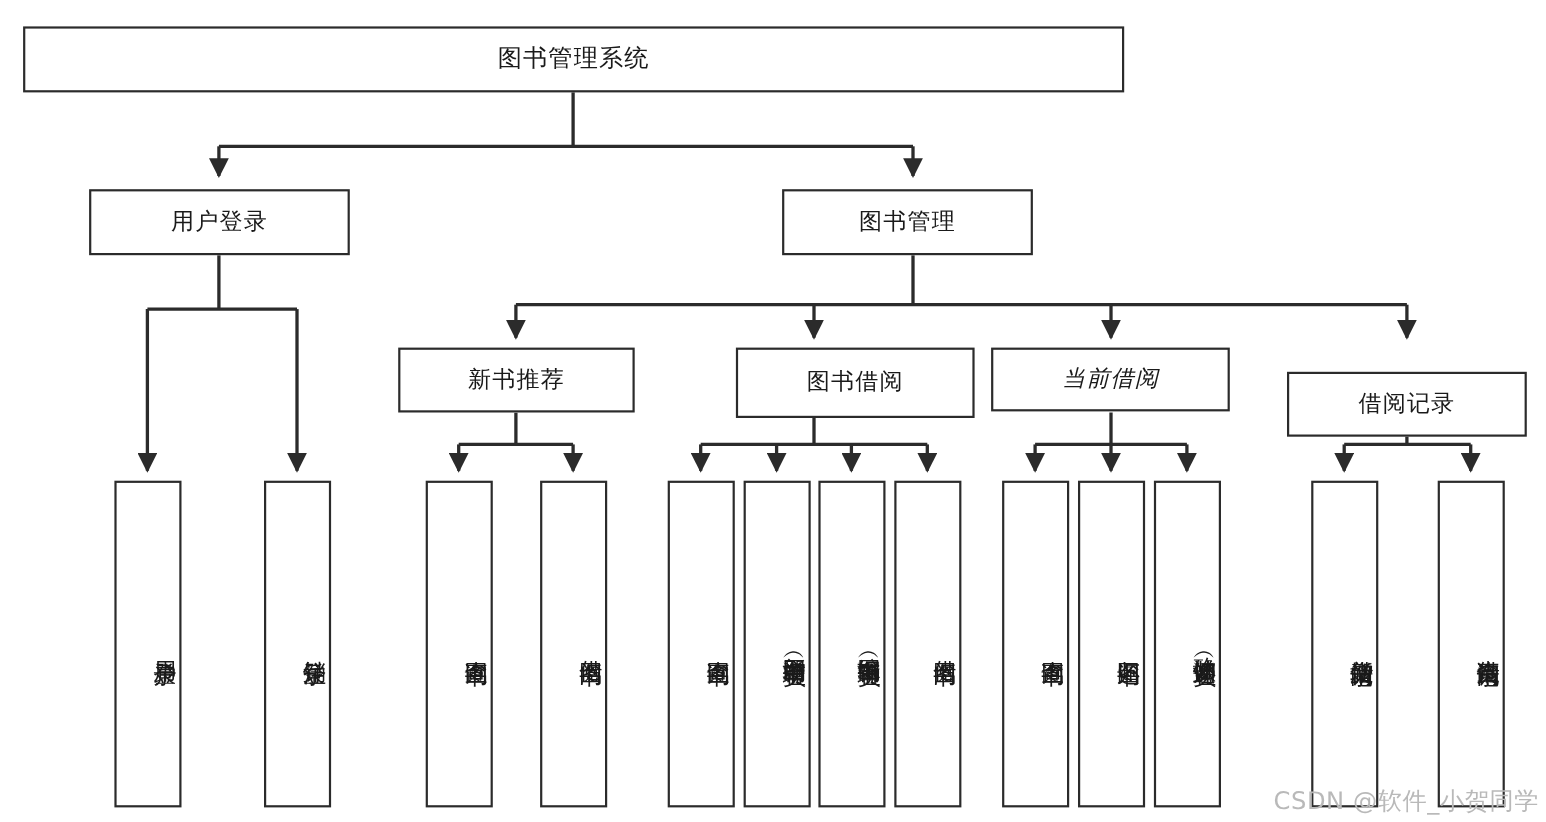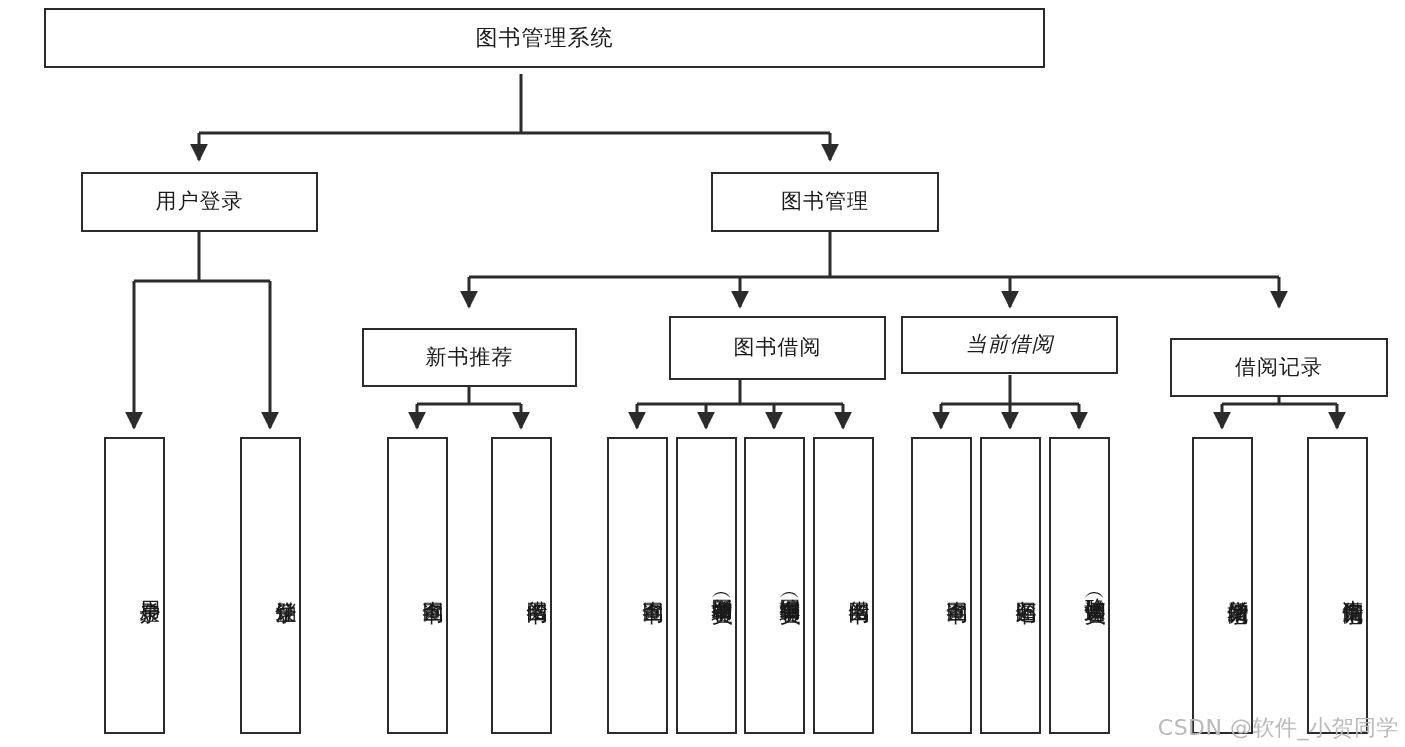--- a/index.html
+++ b/index.html
@@ -118,32 +118,32 @@
       <path d="M 1010 404 L 1010 428" marker-end="url(#arrow)"></path>
       <path d="M 1079 404 L 1079 428" marker-end="url(#arrow)"></path>
 
       <path d="M 1279 375 L 1279 404"></path>
       <path d="M 1222 404 L 1337 404"></path>
       <path d="M 1222 404 L 1222 428" marker-end="url(#arrow)"></path>
       <path d="M 1337 404 L 1337 428" marker-end="url(#arrow)"></path>
     </g>
   </svg>
 
-  <div class="node node-h node-title" style="left:21px; top:8px; width:1001px; height:60px;margin-left:23px;">
+  <div class="node node-h node-title" style="left:21px; top:24px; width:1001px; height:60px;">
     <span>图书管理系统</span>
   </div>
 
   <div class="node node-h" style="left:81px; top:172px; width:237px; height:60px;">
     <span>用户登录</span>
   </div>
   <div class="node node-h" style="left:711px; top:172px; width:228px; height:60px;">
     <span>图书管理</span>
   </div>
 
-  <div class="node node-h" style="left:362px; top:316px; width:215px; height:59px;margin-top:12px;">
+  <div class="node node-h" style="left:362px; top:316px; width:215px; height:59px;">
     <span>新书推荐</span>
   </div>
   <div class="node node-h" style="left:669px; top:316px; width:217px; height:64px;text-align:right;">
     <span>图书借阅</span>
   </div>
   <div class="node node-h" style="left:901px; top:316px; width:217px; height:58px;font-style:italic;">
     <span>当前借阅</span>
   </div>
   <div class="node node-h" style="left:1170px; top:316px; width:218px; height:59px;margin-top:22px;">
     <span>借阅记录</span>

